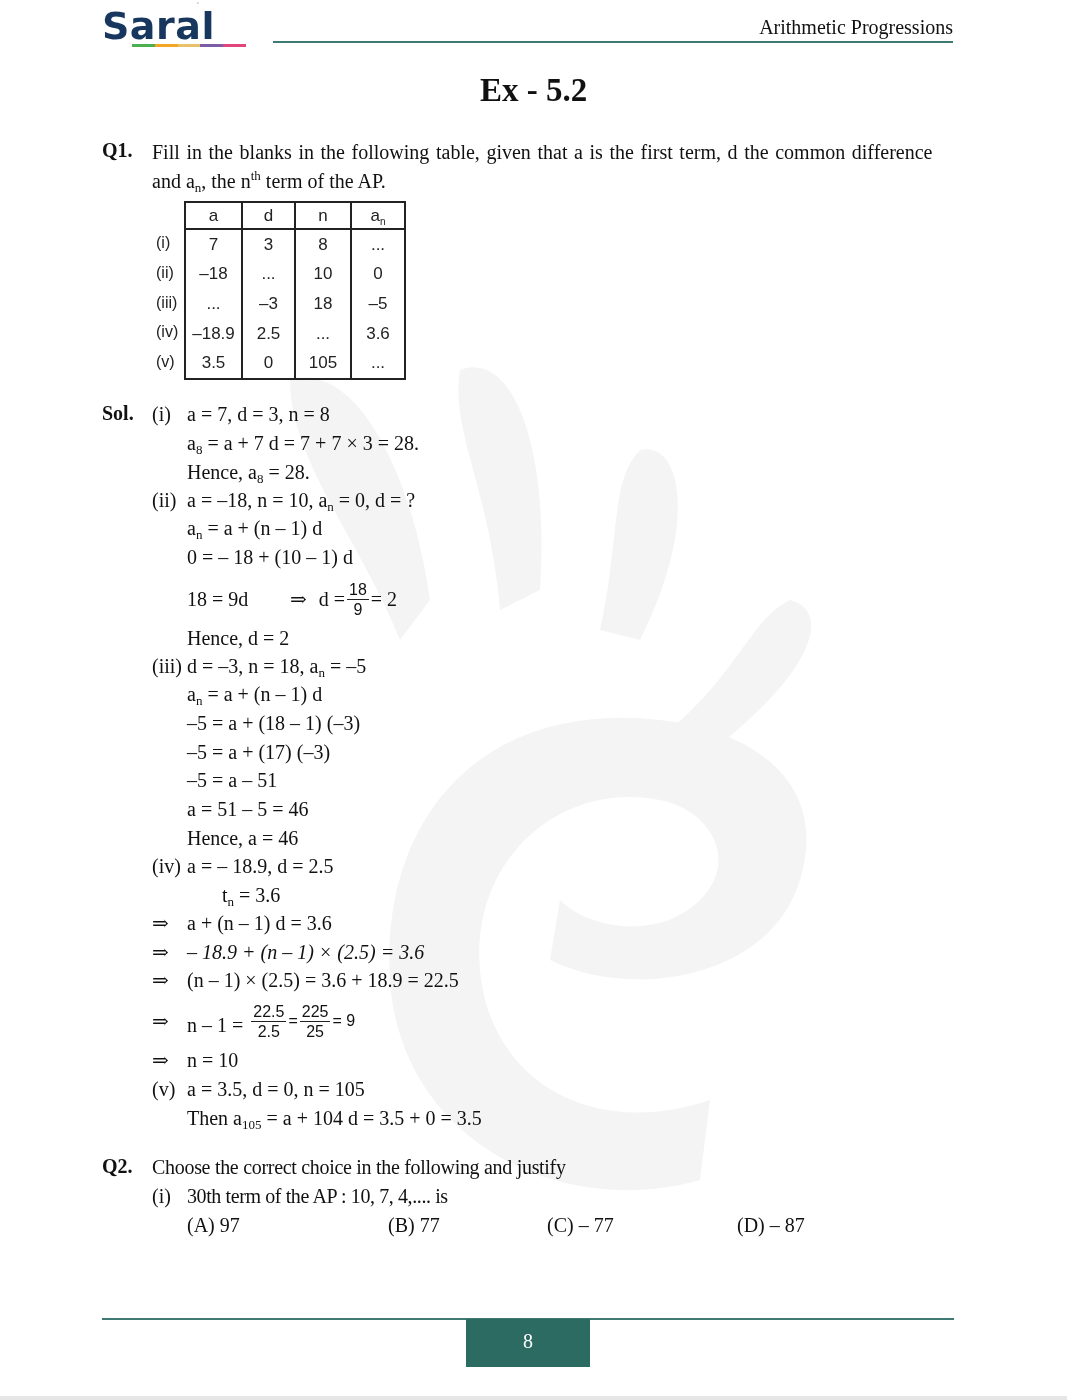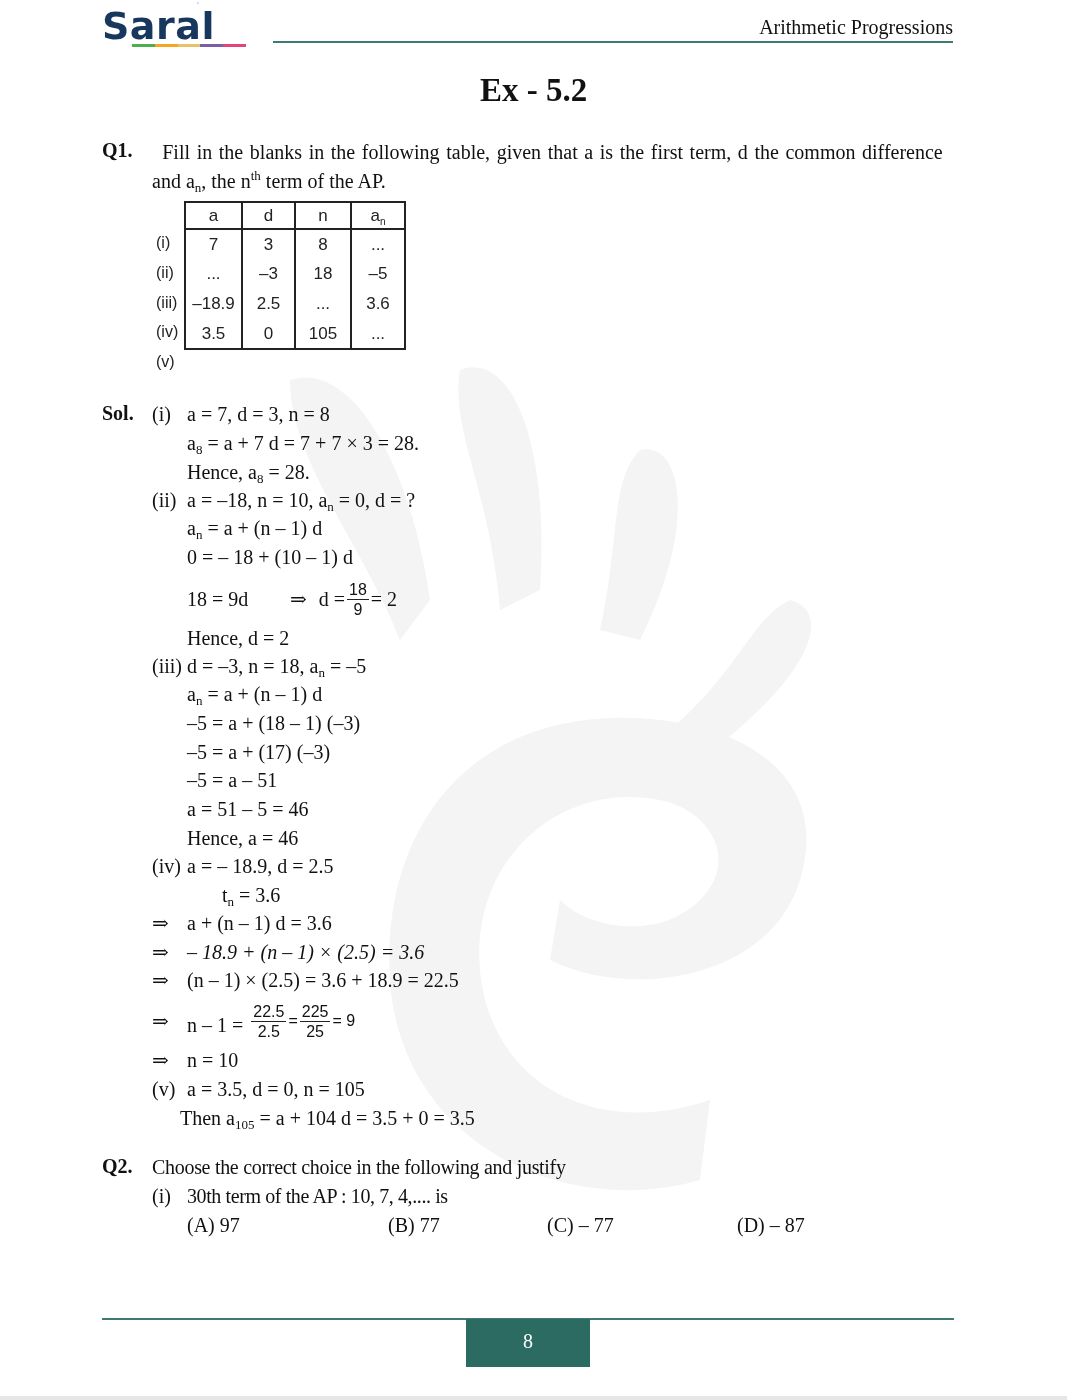--- a/index.html
+++ b/index.html
@@ -56,21 +56,21 @@
   <div class="logo-bar"></div>
 </div>
 <div class="abs header-line"></div>
 <div class="abs chapter">Arithmetic Progressions</div>
 
 <div class="abs title">Ex - 5.2</div>
 
 <div class="content" style="left:102px;top:139px;">
   <span class="q-label">Q1.</span>
 </div>
-<div class="content txt" style="left:152px;top:140px;width:801px;display:flex;justify-content:center;">
+<div class="content txt" style="left:152px;top:140px;width:801px;display:flex;justify-content:flex-start;">
   <span style="word-spacing:1.6px;">Fill in the blanks in the following table, given that a is the first term, d the common difference</span>
 </div>
 <div class="content txt" style="left:152px;top:169px;">
   <span>and a</span><sub>n</sub><span>, the n</span><sup>th</sup><span> term of the AP.</span>
 </div>
 
 <div class="rowlabels content">
   <div>(i)</div>
   <div>(ii)</div>
   <div>(iii)</div>
@@ -83,20 +83,26 @@
     <th style="width:55px">a</th>
     <th style="width:51px">d</th>
     <th style="width:54px">n</th>
     <th style="width:52px"><span>a</span><sub style="font-size:10px;">n</sub></th>
   </tr>
   <tr>
     <td>7</td>
         <td>3</td>
         <td>8</td>
         <td>...</td>
+  </tr>
+  <tr>
+    <td>–18</td>
+        <td>...</td>
+        <td>10</td>
+        <td>0</td>
   </tr>
   <tr>
     <td>...</td>
         <td>–3</td>
         <td>18</td>
         <td>–5</td>
   </tr>
   <tr>
     <td>–18.9</td>
         <td>2.5</td>
@@ -165,21 +171,21 @@
       <span class="num">225</span>
       <span>25</span>
     </span>
   <span class="sans" style="font-size:16px;margin-left:2px;">= 9</span>
 </div>
 <div class="content txt" style="left:152px;top:1048px;">⇒</div>
 <div class="content txt" style="left:187px;top:1048px;">n = 10</div>
 
 <div class="content txt" style="left:152px;top:1077px;">(v)</div>
 <div class="content txt" style="left:187px;top:1077px;">a = 3.5, d = 0, n = 105</div>
-<div class="content txt" style="left:180px;top:1106px;text-align:center;"><span>Then a</span><sub>105</sub><span> = a + 104 d = 3.5 + 0 = 3.5</span></div>
+<div class="content txt" style="left:187px;top:1106px;text-align:center;"><span>Then a</span><sub>105</sub><span> = a + 104 d = 3.5 + 0 = 3.5</span></div>
 
 <div class="content q-label" style="left:102px;top:1155px;">Q2.</div>
 <div class="content txt" style="left:152px;top:1155px;letter-spacing:-0.3px;">Choose the correct choice in the following and justify</div>
 <div class="content txt" style="left:152px;top:1184px;">(i)</div>
 <div class="content txt" style="left:187px;top:1184px;letter-spacing:-0.4px;">30th term of the AP : 10, 7, 4,.... is</div>
 <div class="content txt" style="left:187px;top:1213px;">(A) 97</div>
 <div class="content txt" style="left:356px;top:1213px;margin-left:32px;">(B) 77</div>
 <div class="content txt" style="left:547px;top:1213px;">(C) – 77</div>
 <div class="content txt" style="left:737px;top:1213px;">(D) – 87</div>
 

